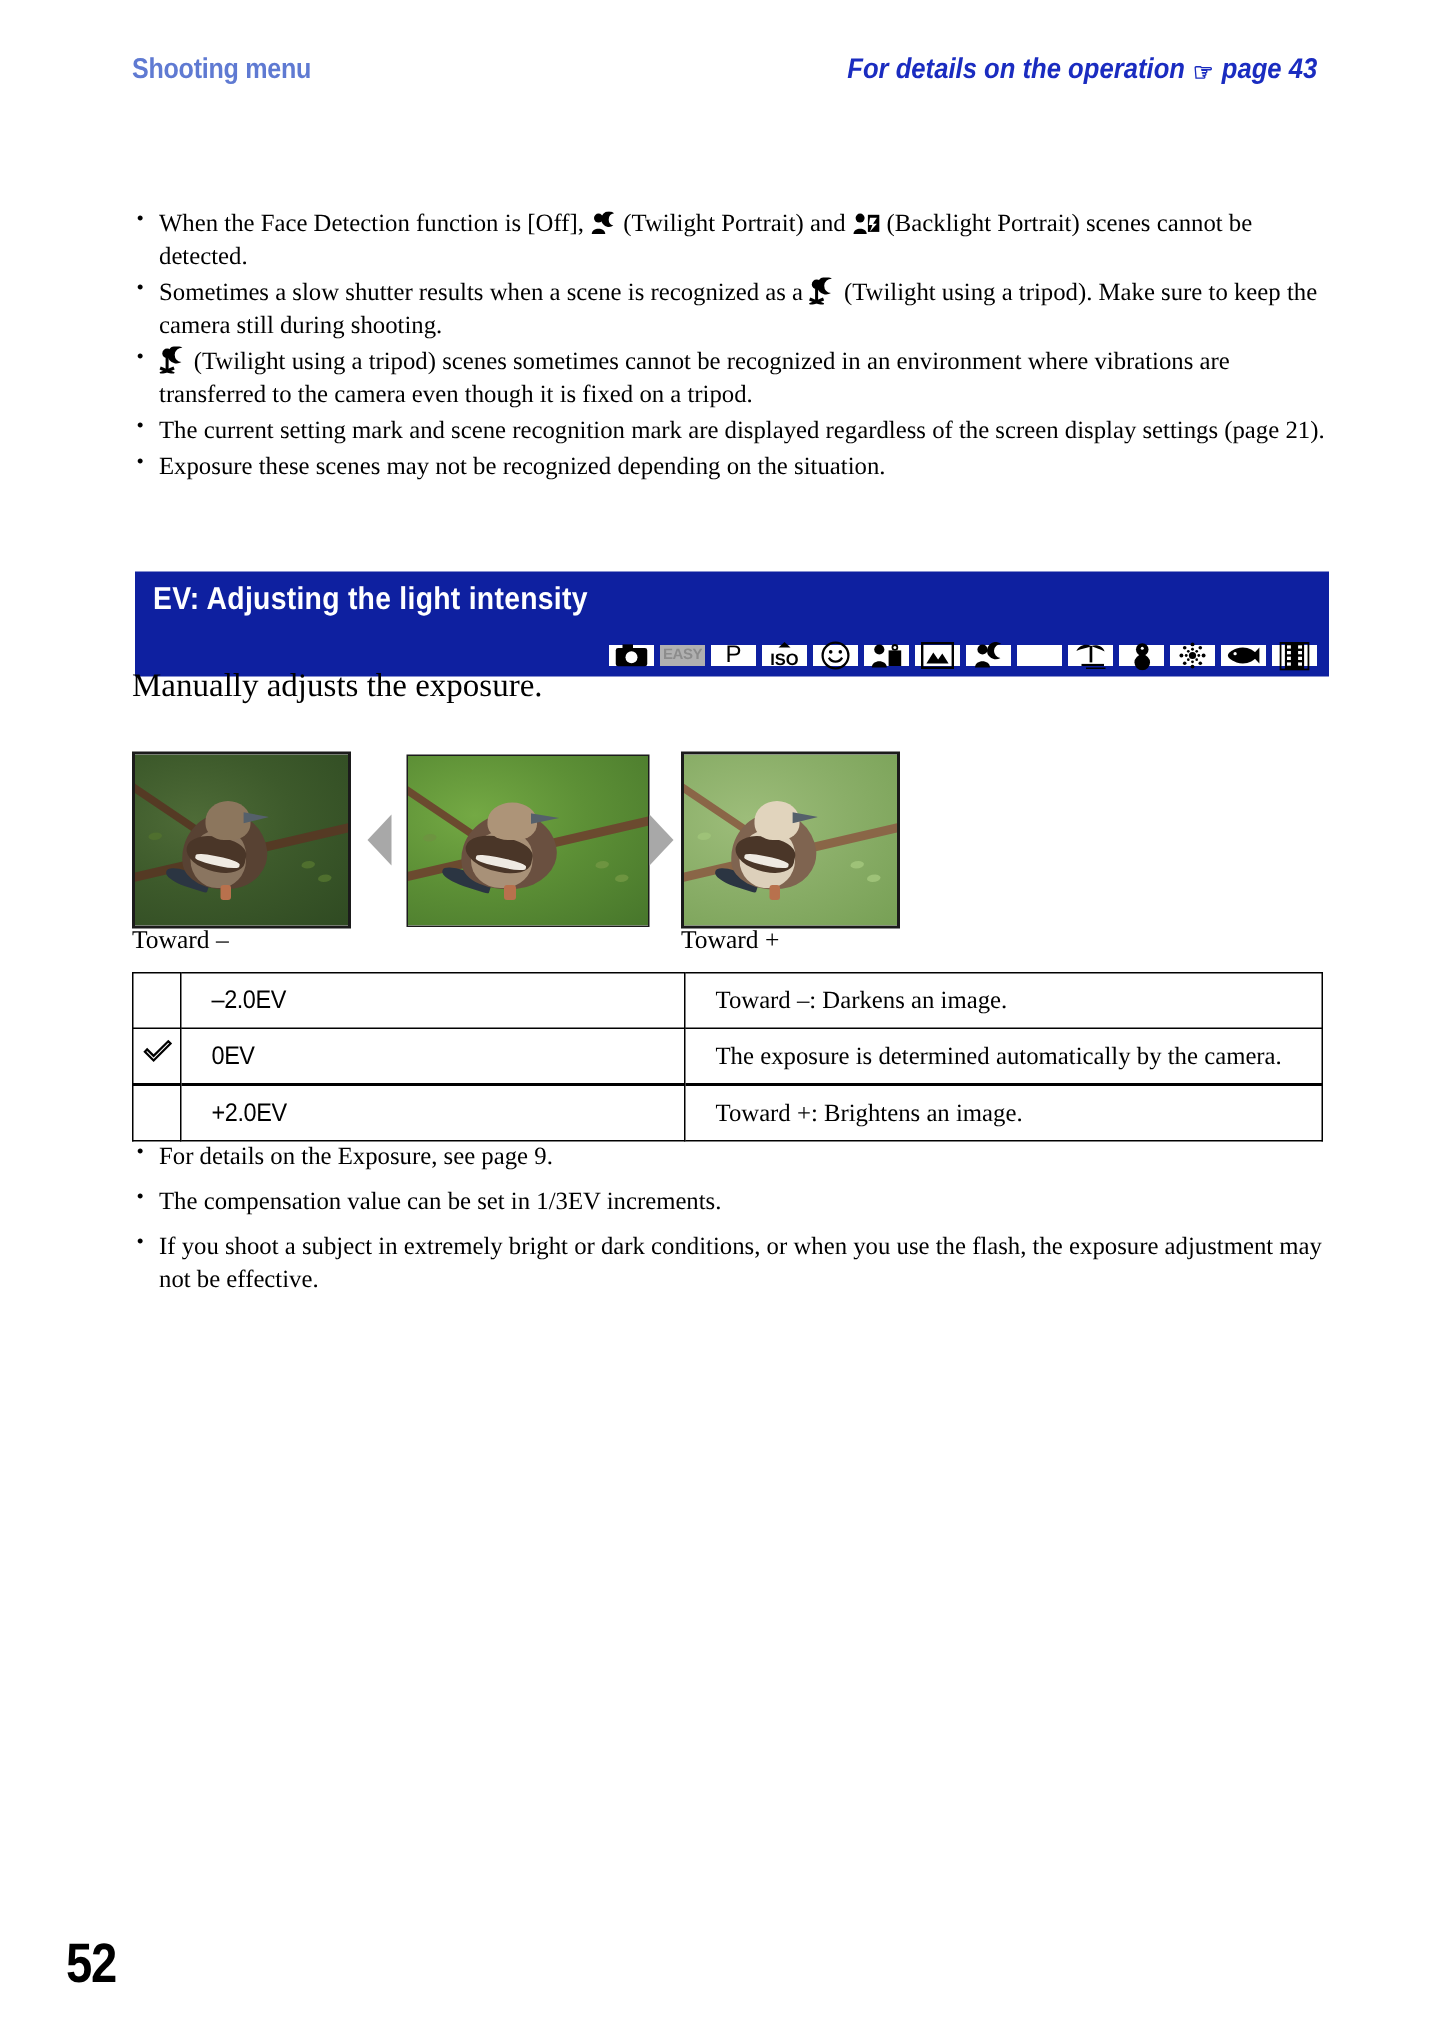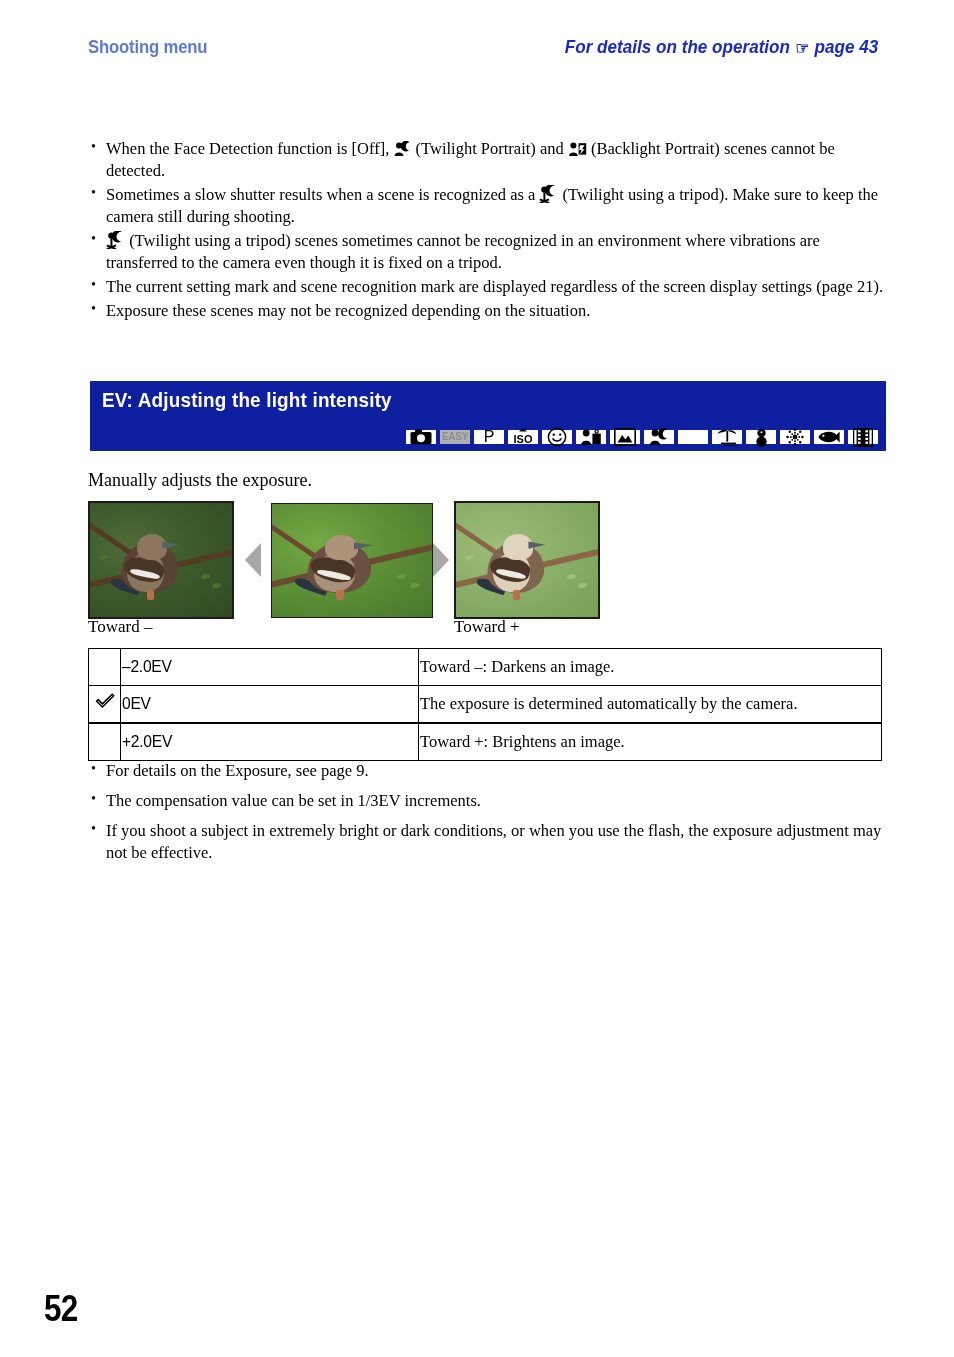--- a/index.html
+++ b/index.html
@@ -143,22 +143,22 @@
     font-weight: bold;
     font-size: 10px;
     letter-spacing: -0.3px;
   }
   .mode-cell svg { display: block; }
 
   
   .lead-line {
     position: absolute;
     left: 88px;
-    top: 470px;
-    font-size: 18px;
+    top: 444px;
+    font-size: 22px;
   }
 
   
   .photo-strip {
     position: absolute;
     left: 88px;
     top: 501px;
     width: 800px;
     height: 120px;
   }
@@ -307,21 +307,21 @@
     left: 88px;
     top: 648px;
     width: 794px;
     border-collapse: collapse;
     table-layout: fixed;
   }
   .ev-table td {
     border: 1px solid #000000;
     height: 36px;
     font-size: 16.5px;
-    padding: 0 1px;
+    padding: 0 20px;
     vertical-align: middle;
   }
   .col-check { width: 31px; padding: 0 !important; text-align: center; }
   .col-value { width: 295px; }
   .ev-value {
     font-family: "Liberation Sans Narrow", "Liberation Sans", sans-serif;
     font-size: 17px;
     letter-spacing: -0.3px;
     transform: scaleX(0.92);
     transform-origin: left center;

